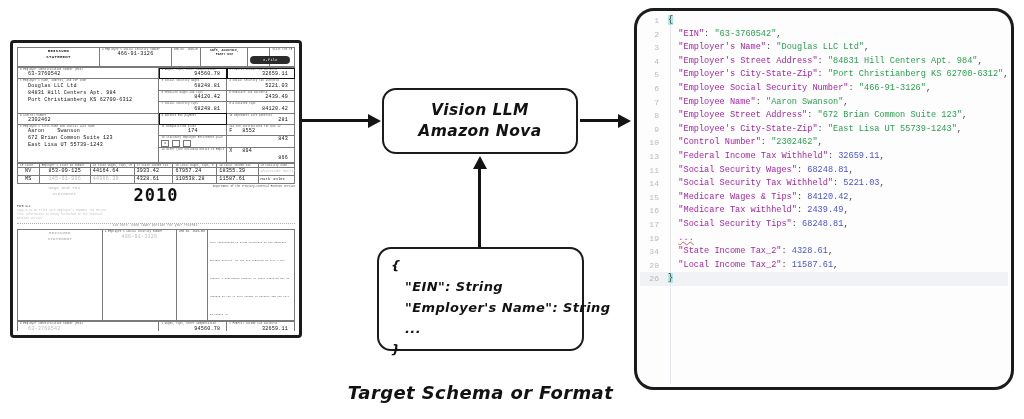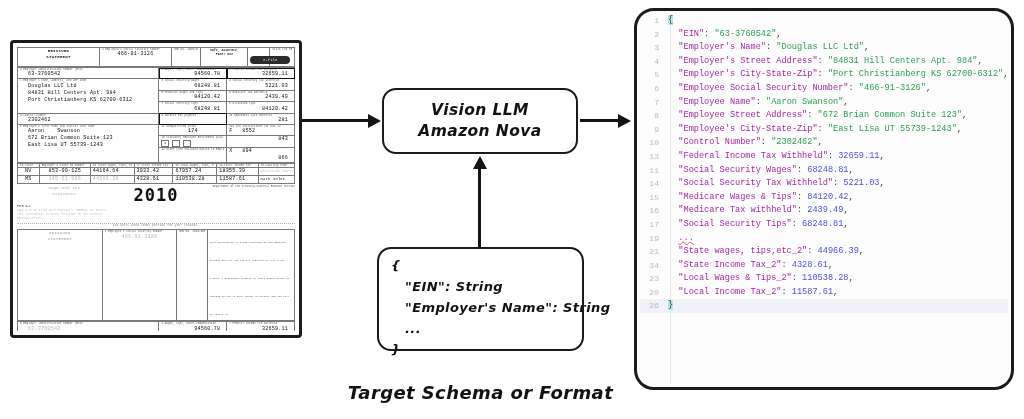--- a/index.html
+++ b/index.html
@@ -569,30 +569,22 @@
           </div>
           <div class="code-row">
             <div class="gutter">17</div>
             <div class="codeline"><span class="k">  "Social Security Tips"</span><span class="p">: </span><span class="n">68248.81</span><span class="p">,</span></div>
           </div>
           <div class="code-row">
             <div class="gutter">19</div>
             <div class="codeline"><span class="p">  </span><span class="dots">...</span></div>
           </div>
           <div class="code-row">
-            <div class="gutter">21</div>
-            <div class="codeline"><span class="k">  "State wages, tips,etc_2"</span><span class="p">: </span><span class="n">44966.39</span><span class="p">,</span></div>
-          </div>
-          <div class="code-row">
             <div class="gutter">34</div>
             <div class="codeline"><span class="k">  "State Income Tax_2"</span><span class="p">: </span><span class="n">4328.61</span><span class="p">,</span></div>
-          </div>
-          <div class="code-row">
-            <div class="gutter">23</div>
-            <div class="codeline"><span class="k">  "Local Wages &amp; Tips_2"</span><span class="p">: </span><span class="n">110538.28</span><span class="p">,</span></div>
           </div>
           <div class="code-row">
             <div class="gutter">20</div>
             <div class="codeline"><span class="k">  "Local Income Tax_2"</span><span class="p">: </span><span class="n">11587.61</span><span class="p">,</span></div>
           </div>
           <div class="code-row cur">
             <div class="gutter">26</div>
             <div class="codeline"><span class="br">}</span></div>
           </div>
         </div>

